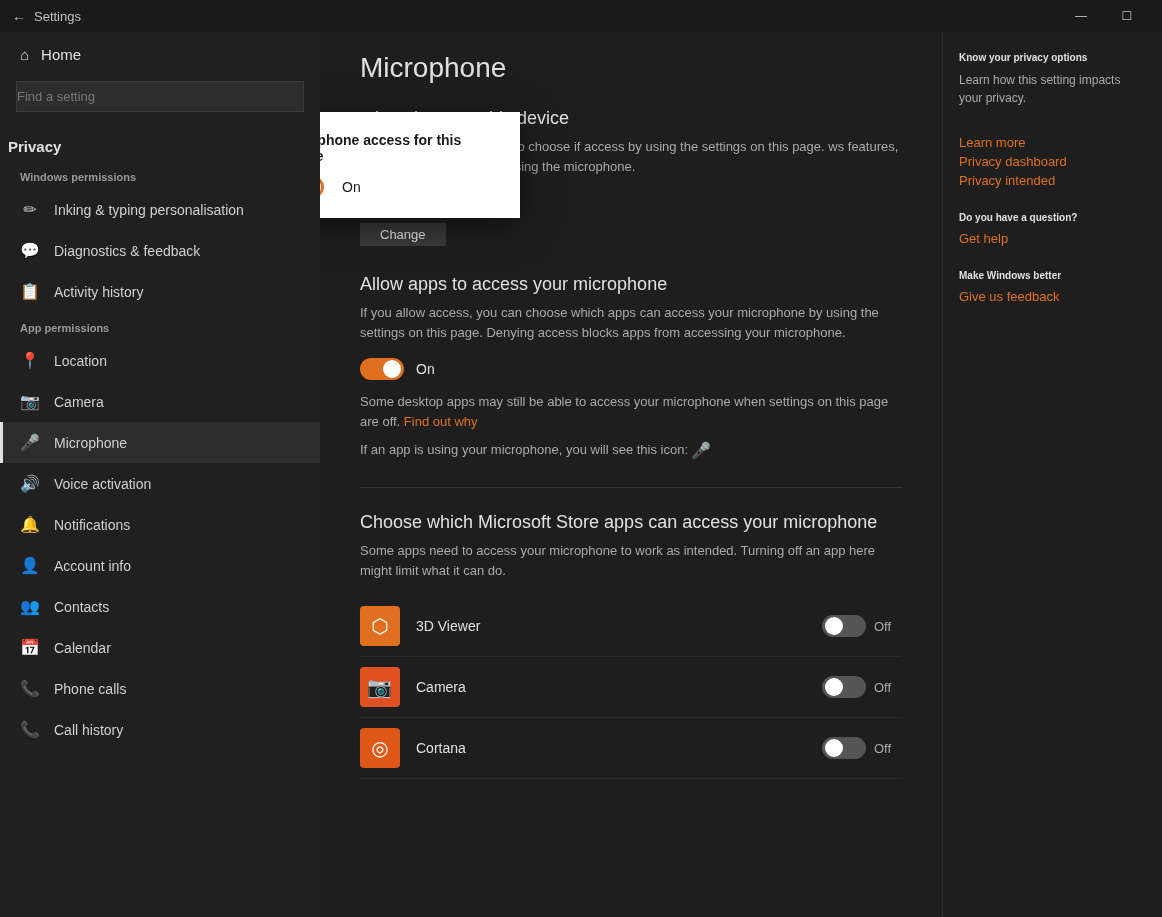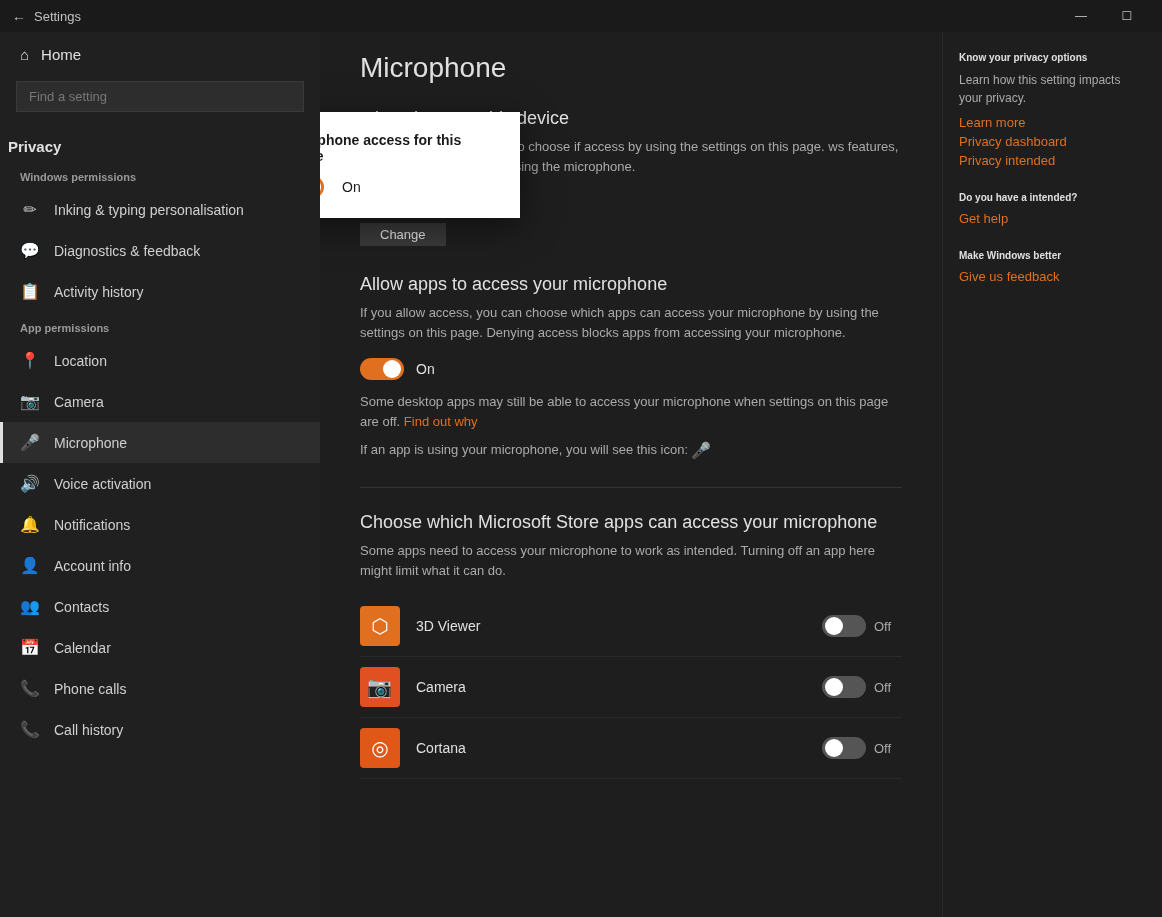--- a/index.html
+++ b/index.html
@@ -77,21 +77,21 @@
     }
 
     .sidebar-search {
       margin: 4px 16px 12px;
     }
     .sidebar-search input {
       width: 100%;
       background: #2d2d2d;
       border: 1px solid #3a3a3a;
       color: #c0c0c0;
-      padding: 7px 12px;
+      padding: 7px 0;
       font-size: 13px;
       outline: none;
     }
     .sidebar-search input::placeholder { color: #777; }
 
     .sidebar-section-label {
       padding: 10px 20px 6px;
       font-size: 11px;
       color: #999;
       text-transform: none;
@@ -287,21 +287,21 @@
     .right-panel h3 {
       font-size: 10px;
       font-weight: 600;
       color: #e0e0e0;
       margin-bottom: 8px;
     }
     .right-panel p {
       font-size: 12px;
       color: #aaa;
       line-height: 1.5;
-      margin-bottom: 8px;
+      margin-bottom: 28px;
     }
     .right-panel .rp-link {
       display: block;
       color: #e07020;
       font-size: 13px;
       text-decoration: none;
       margin-bottom: 4px;
     }
     .right-panel .rp-section {
       margin-bottom: 24px;
@@ -537,21 +537,21 @@
 
     <div class="right-panel">
       <div class="rp-section">
         <h3>Know your privacy options</h3>
         <p>Learn how this setting impacts your privacy.</p>
         <a class="rp-link">Learn more</a>
         <a class="rp-link">Privacy dashboard</a>
         <a class="rp-link">Privacy intended</a>
       </div>
       <div class="rp-section">
-        <h3>Do you have a intended?</h3>
+        <h3>Do you have a question?</h3>
         <a class="rp-link">Get help</a>
       </div>
       <div class="rp-section">
         <h3>Make Windows better</h3>
         <a class="rp-link">Give us feedback</a>
       </div>
     </div>
   </div>
 </div>
 

